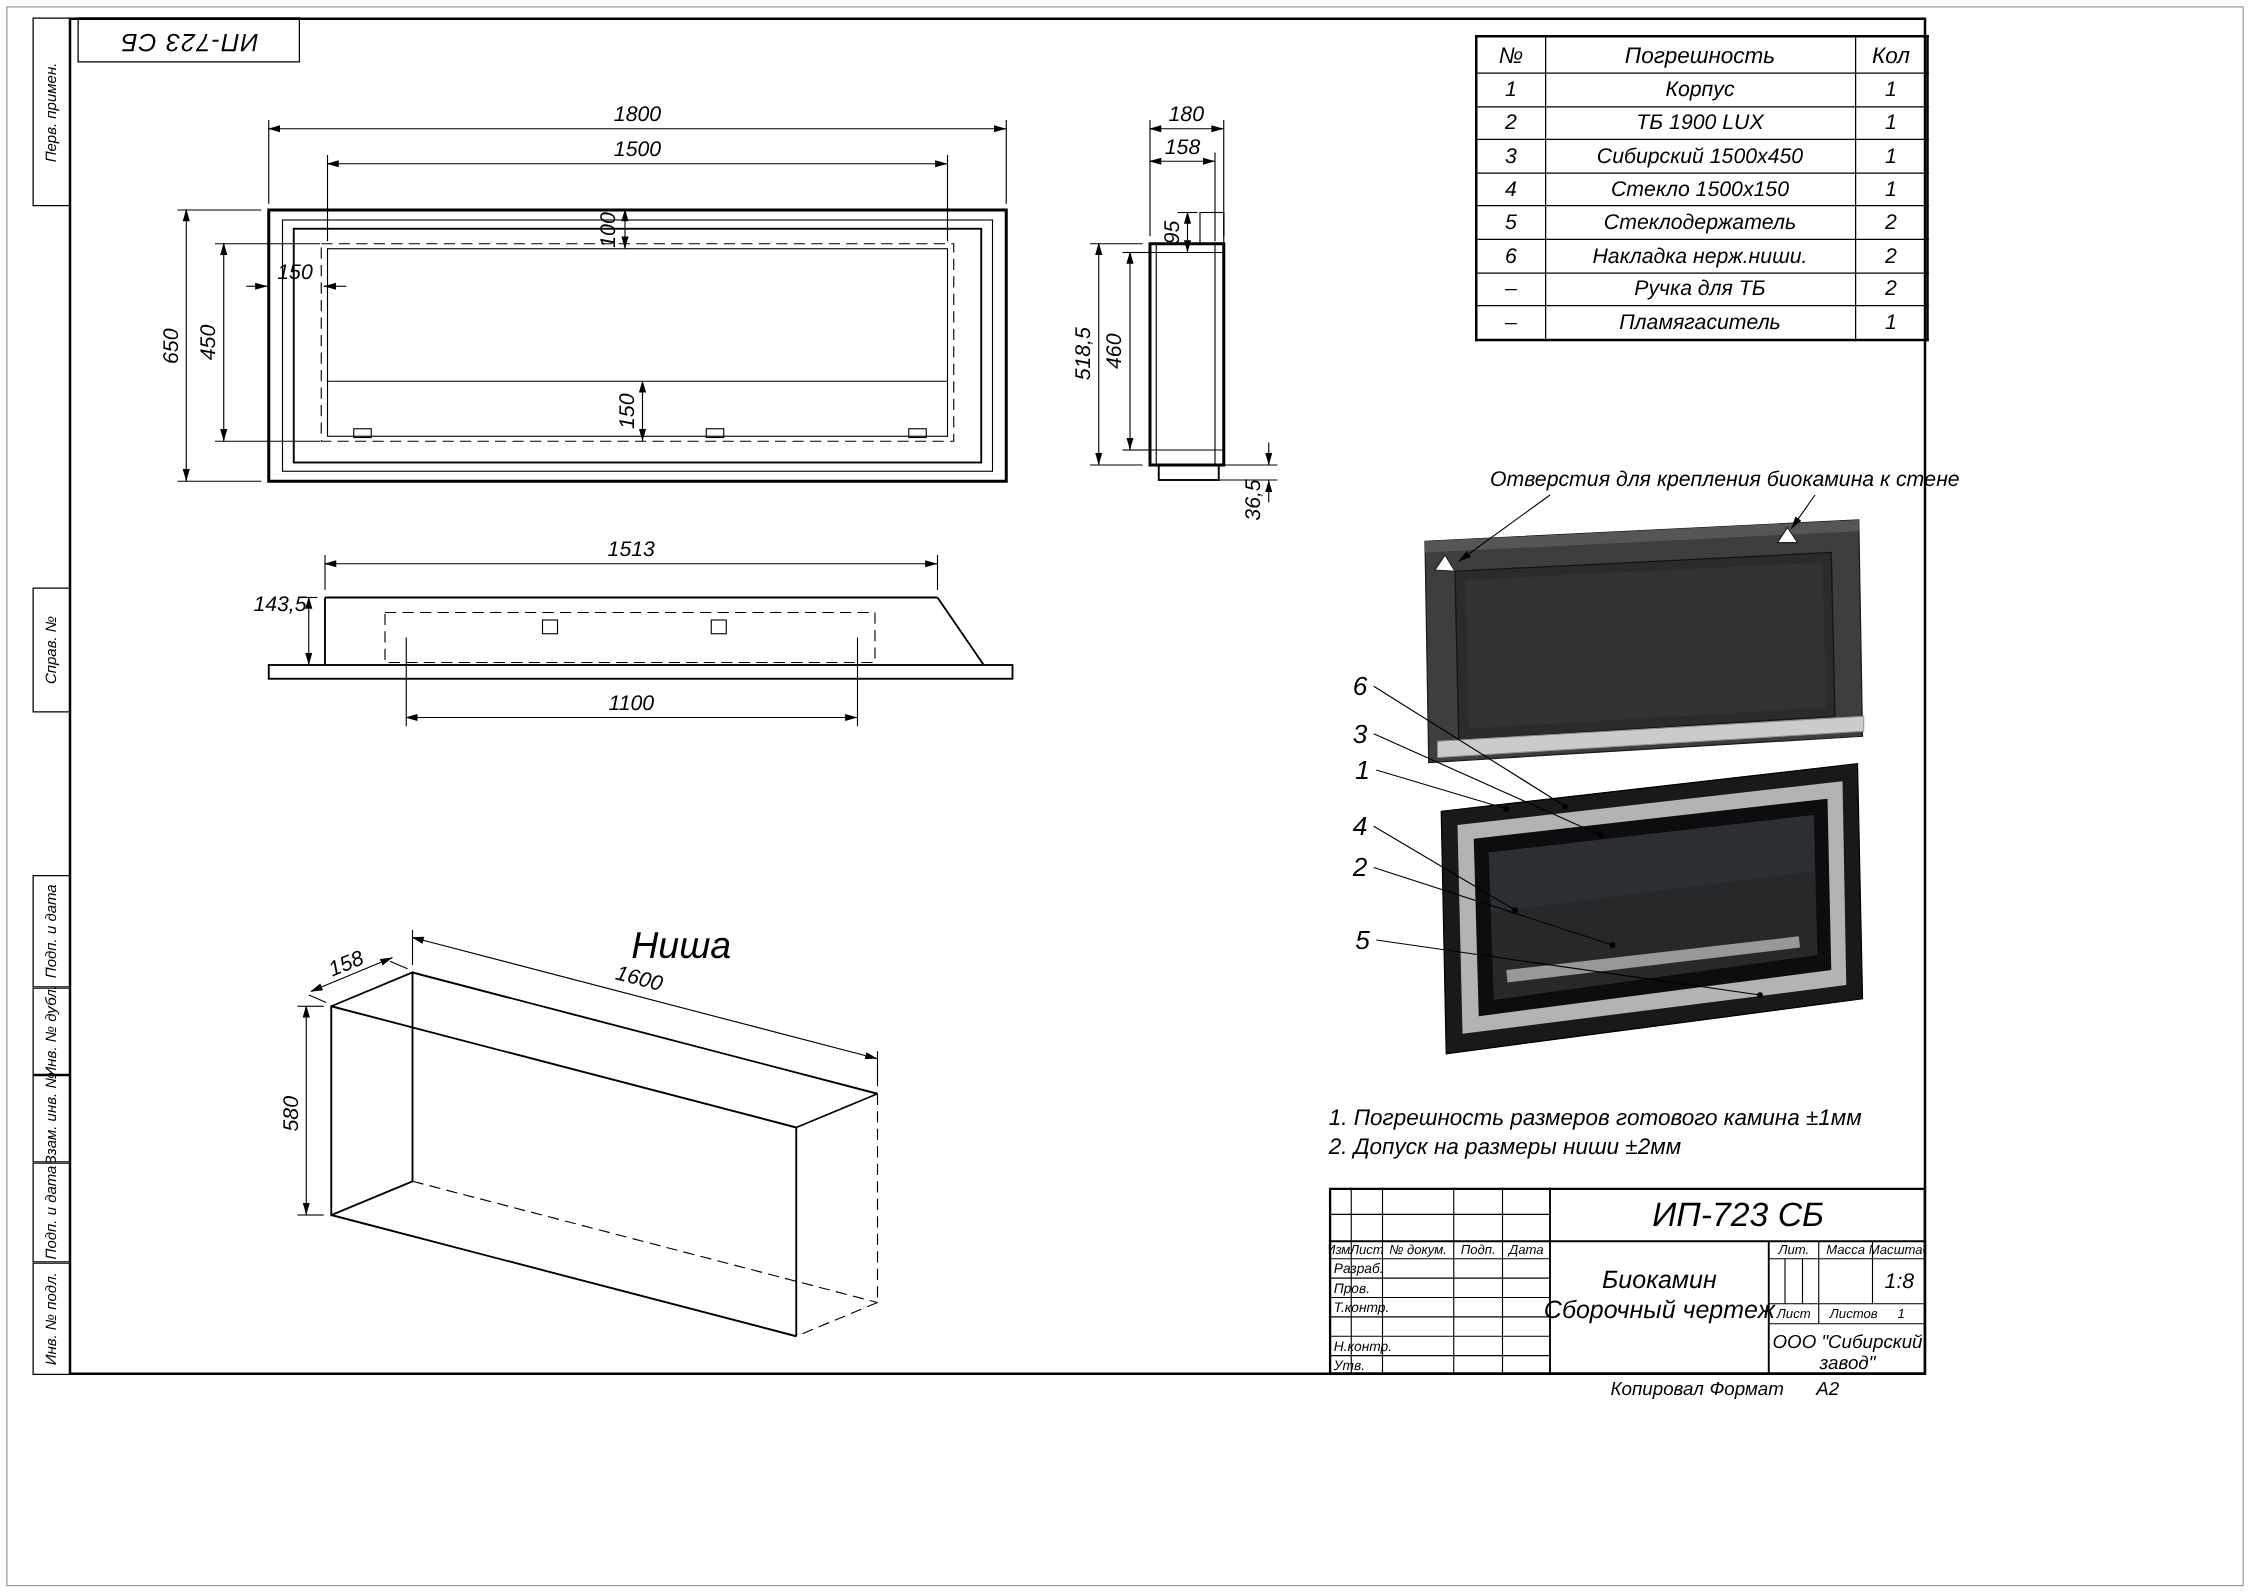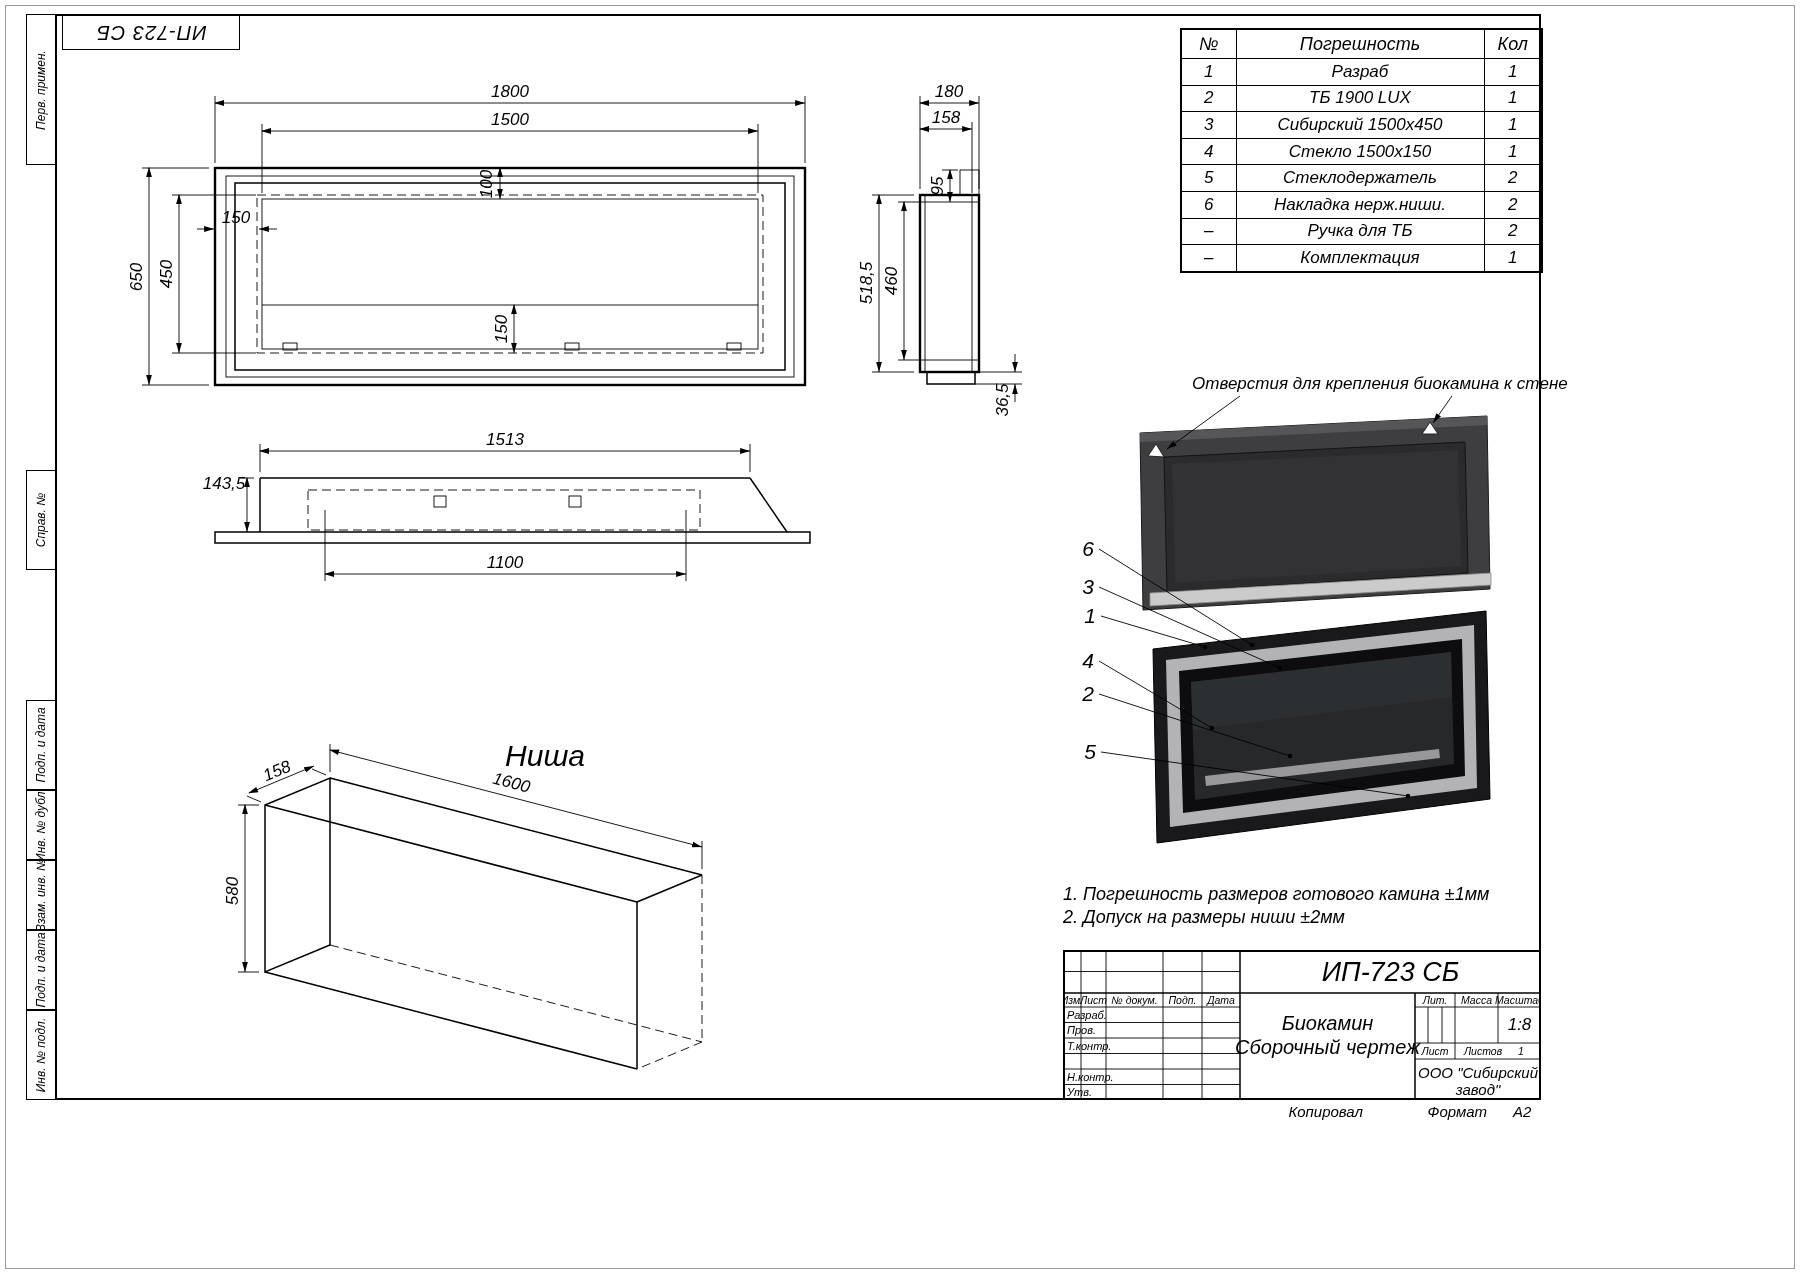--- a/index.html
+++ b/index.html
@@ -24,21 +24,21 @@
   .ld { stroke:#000; stroke-width:0.9; fill:none; stroke-dasharray:9 5; }
   .dim { stroke:#000; stroke-width:0.9; fill:none; }
   .dt { font-size:17px; }
   .note { font-size:18px; }
   .callout { font-size:21px; }
   .vtitle { font-size:30px; }
   #titleblock { left:1063px; top:950px; }
   .tb-lab { font-size:11px; }
   .tb-lab-s { font-size:10.5px; }
   #copy { left:1063px; top:1103px; width:300px; text-align:right; font:italic 15px "Liberation Sans",sans-serif; }
-  #format { left:1408px; top:1103px; width:143px; display:flex; justify-content:center; gap:26px; font:italic 15px "Liberation Sans",sans-serif; }
+  #format { left:1348px; top:1103px; width:143px; display:flex; justify-content:center; gap:26px; font:italic 15px "Liberation Sans",sans-serif; }
 </style>
 </head>
 <body>
 
 <div class="abs" id="sheet-edge"></div>
 <div class="abs" id="frame"></div>
 
 <div class="abs mlabel" style="top:14px;height:151px;">
     <span>Перв. примен.</span>
   </div>
@@ -73,21 +73,21 @@
         <col style="width:58px">
       </colgroup>
     <tbody>
         <tr>
       <th>№</th>
       <th>Погрешность</th>
       <th>Кол</th>
     </tr>
     <tr>
           <td>1</td>
-          <td>Разраб</td>
+          <td>Корпус</td>
           <td>1</td>
         </tr>
     <tr>
           <td>2</td>
           <td>ТБ 1900 LUX</td>
           <td>1</td>
         </tr>
     <tr>
           <td>3</td>
           <td>Сибирский 1500х450</td>
@@ -108,21 +108,21 @@
           <td>Накладка нерж.ниши.</td>
           <td>2</td>
         </tr>
     <tr>
           <td>–</td>
           <td>Ручка для ТБ</td>
           <td>2</td>
         </tr>
     <tr>
           <td>–</td>
-          <td>Комплектация</td>
+          <td>Пламягаситель</td>
           <td>1</td>
         </tr>
   </tbody>
     </table>
 </div>
 
 <svg class="abs" id="views" width="1800" height="1274" viewBox="0 0 1800 1274">
   <defs>
     <marker id="aE" markerWidth="13" markerHeight="8" refX="11" refY="4" orient="auto">
         <path d="M0,0.8 L11,4 L0,7.2 z" fill="#000"></path>

